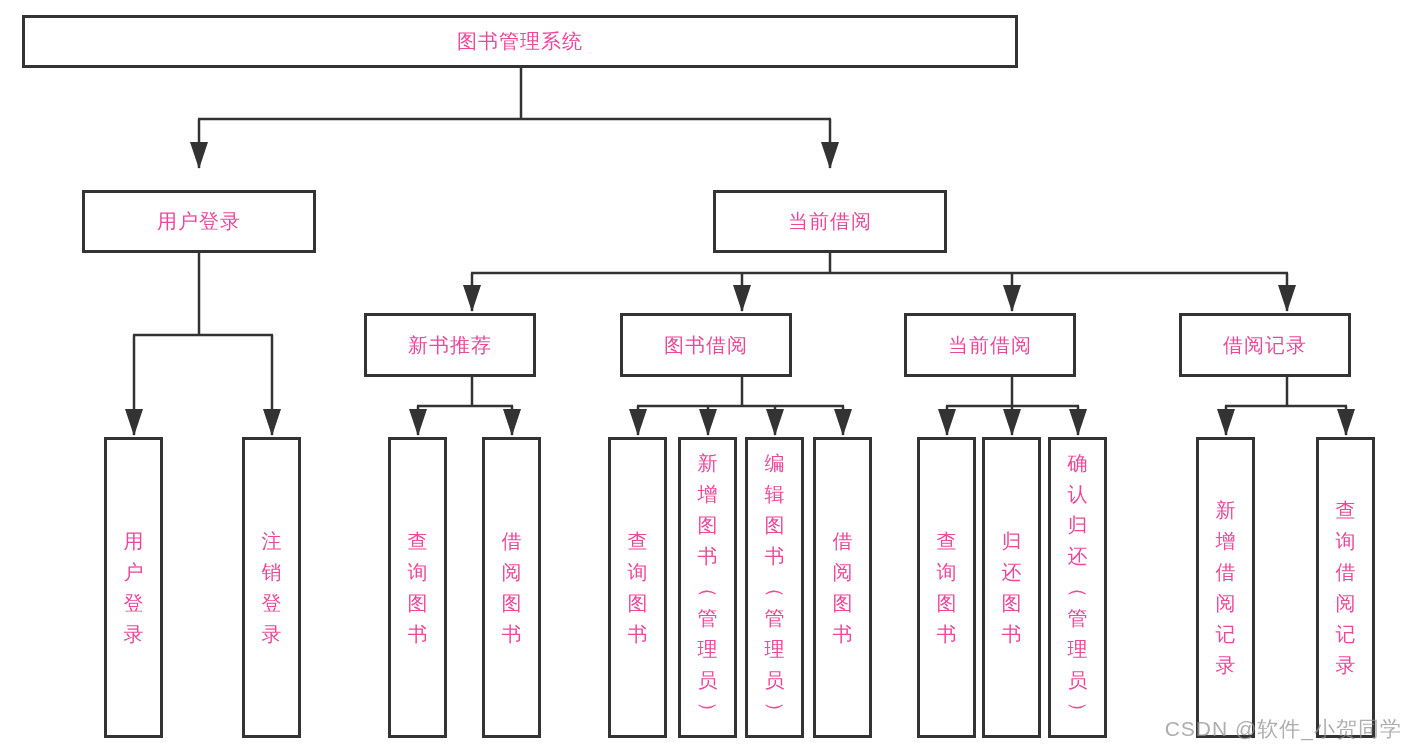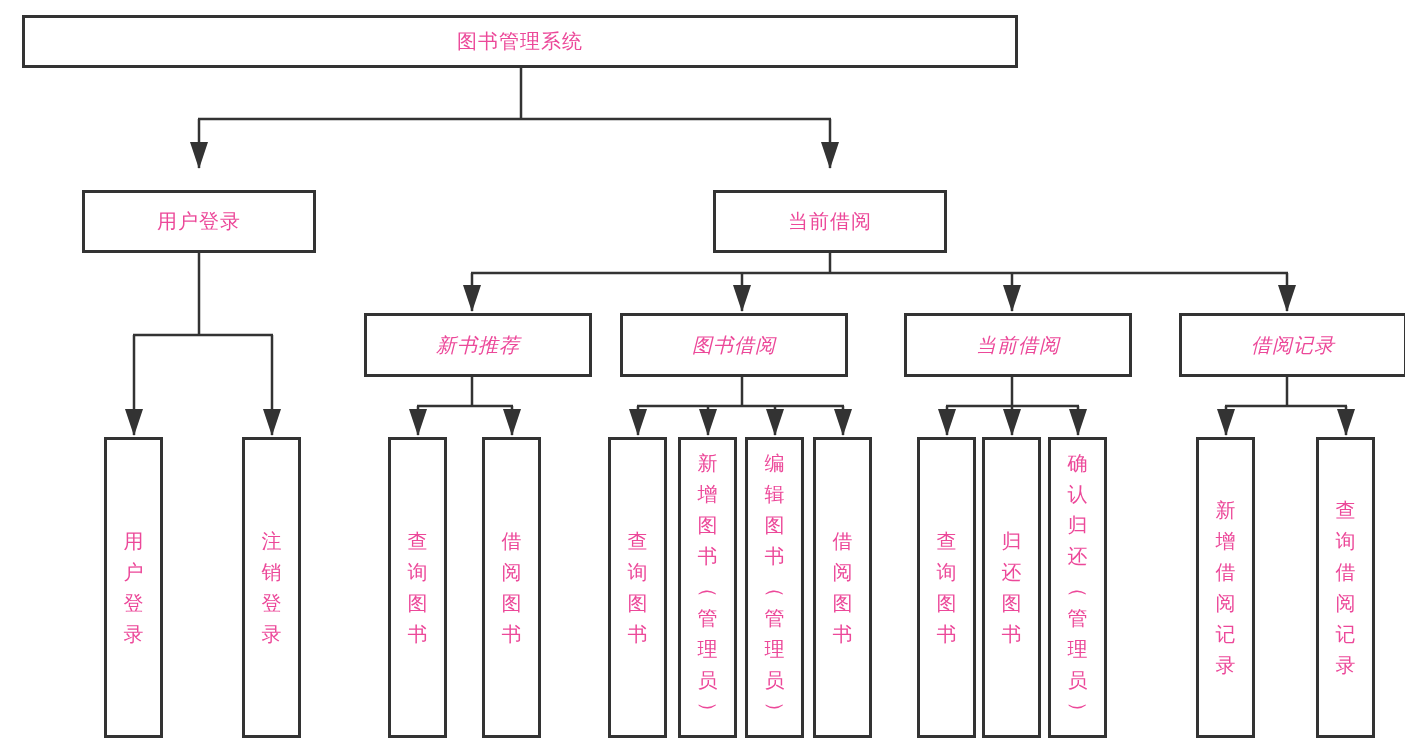--- a/index.html
+++ b/index.html
@@ -36,21 +36,21 @@
   }
   .h-node {
     font-size: 20px;
     letter-spacing: 1px;
     white-space: nowrap;
   }
   .root-node {
     left: 22px; top: 15px; width: 996px; height: 53px;
   }
   .l2-node { top: 170px; width: 234px; height: 63px; margin-top: 20px; }
-  .l3-node { top: 313px; width: 228px; height: 64px; font-style: italic; }
+  .l3-node { top: 313px; width: 172px; height: 64px; }
   .leaf-node {
     top: 437px; width: 59px; height: 301px;
     font-size: 20px;
   }
   .leaf-node .vcol {
     display: flex;
     flex-direction: column;
     align-items: center;
     justify-content: center;
   }
@@ -271,13 +271,14 @@
     <div class="vcol">
         <div>查</div>
         <div>询</div>
         <div>借</div>
         <div>阅</div>
         <div>记</div>
         <div>录</div>
       </div>
   </div>
 
+  <div id="watermark">CSDN @软件_小贺同学</div>
 </div>
 
 </body></html>

